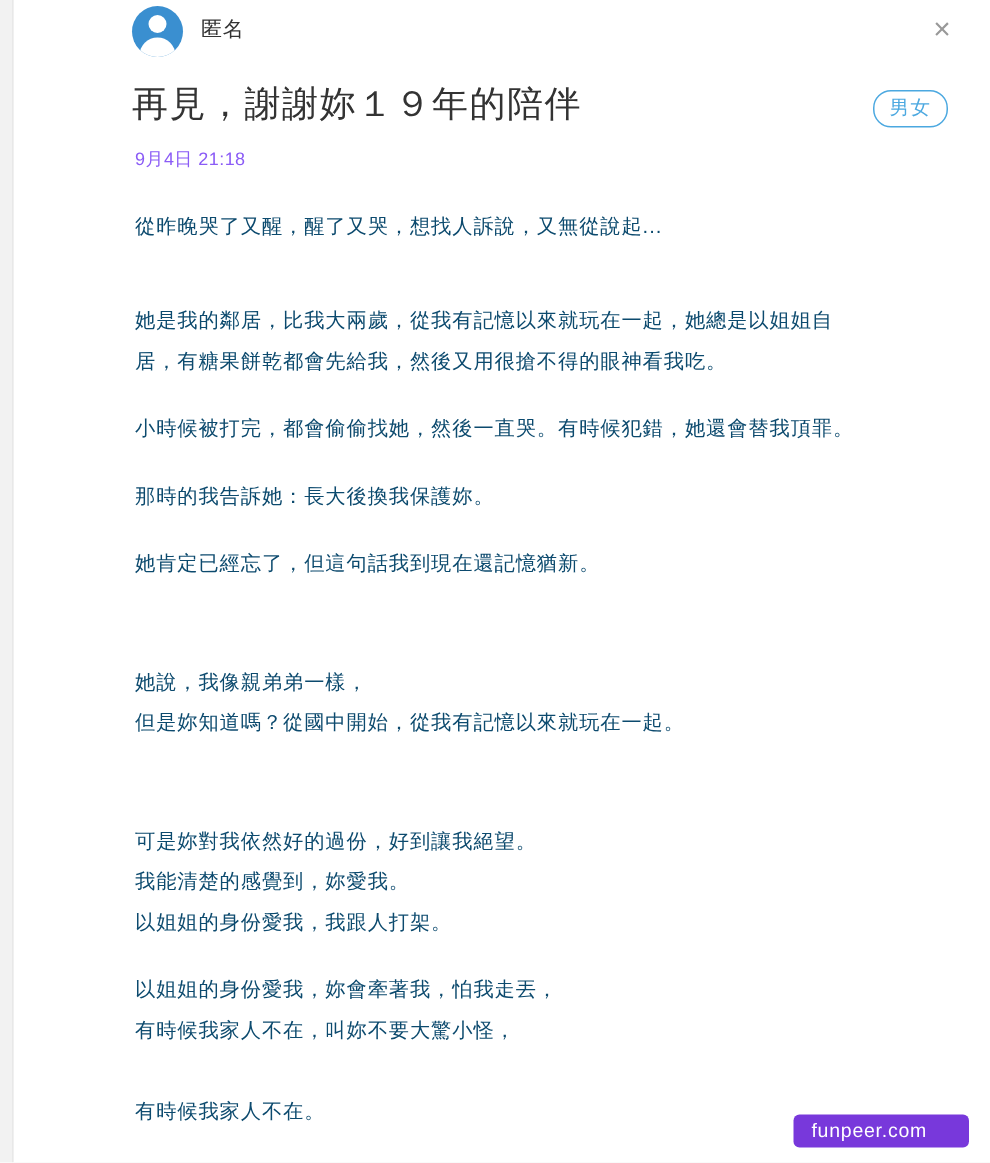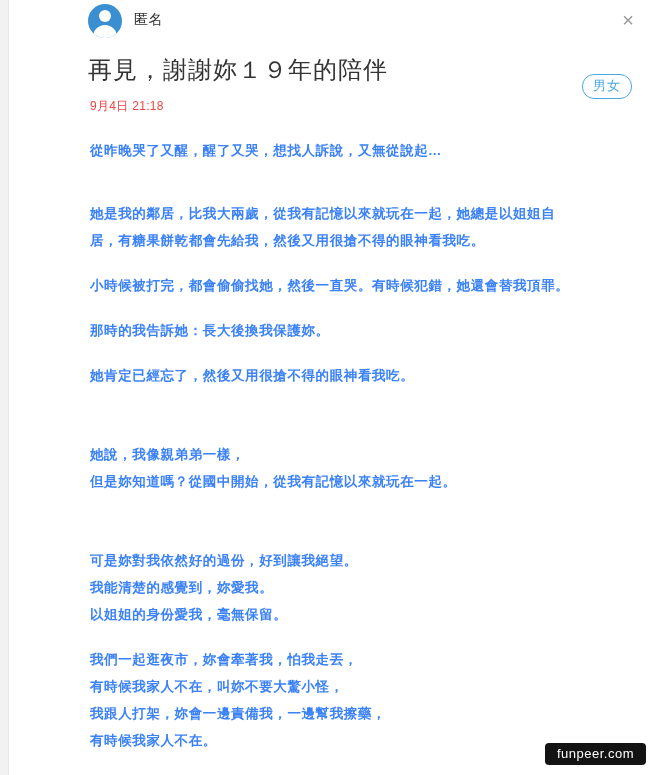--- a/index.html
+++ b/index.html
@@ -99,61 +99,60 @@
     font-size: 24px;
     color: #333333;
     font-weight: normal;
     letter-spacing: 1px;
     line-height: 1.35;
     margin: 0;
   }
   .tag-badge {
     position: absolute;
     right: 28px;
-    top: 20px;
+    top: 6px;
     border: 1px solid #4ba8e0;
     color: #4ba8e0;
     border-radius: 12px;
     font-size: 13px;
     padding: 2px 10px 3px 10px;
     background: #ffffff;
     letter-spacing: 1px;
     cursor: pointer;
   }
   .timestamp {
     padding-left: 90px;
     margin-top: 12px;
     font-size: 12px;
-    color: #ef4444;
+    color: #8b5cf6;
     letter-spacing: 0.3px;
   }
   .content {
     padding-left: 90px;
     padding-right: 40px;
     margin-top: 22px;
   }
   .para {
     font-size: 13.5px;
-    color: #3b82f6;
+    color: #0c4a6e;
     line-height: 2.0;
     letter-spacing: 0.6px;
     margin: 0;
-    font-weight: bold;
   }
   .gap-s { height: 18px; }
   .gap-m { height: 36px; }
   .gap-l { height: 52px; }
   .watermark {
     position: absolute;
     right: 14px;
     bottom: 10px;
-    background: #000000;
+    background: #6d28d9;
     color: #ffffff;
     font-size: 13px;
-    padding: 3px 12px 4px 12px;
+    padding: 3px 28px 4px 12px;
     border-radius: 4px;
     letter-spacing: 0.5px;
     opacity: 0.92;
   }
 </style>
 </head>
 <body>
 
 <div class="page">
 
@@ -177,23 +176,23 @@
 
   <div class="content">
       <p class="para"><span>從昨晚哭了又醒，醒了又哭，想找人訴說，又無從說起...</span></p>
       <div class="gap-m"></div>
       <p class="para"><span>她是我的鄰居，比我大兩歲，從我有記憶以來就玩在一起，她總是以姐姐自</span><br><span>居，有糖果餅乾都會先給我，然後又用很搶不得的眼神看我吃。</span></p>
       <div class="gap-s"></div>
       <p class="para"><span>小時候被打完，都會偷偷找她，然後一直哭。有時候犯錯，她還會替我頂罪。</span></p>
       <div class="gap-s"></div>
       <p class="para"><span>那時的我告訴她：長大後換我保護妳。</span></p>
       <div class="gap-s"></div>
-      <p class="para"><span>她肯定已經忘了，然後又用很搶不得的眼神看我吃。</span></p>
+      <p class="para"><span>她肯定已經忘了，但這句話我到現在還記憶猶新。</span></p>
       <div class="gap-l"></div>
       <p class="para"><span>她說，我像親弟弟一樣，</span><br><span>但是妳知道嗎？從國中開始，從我有記憶以來就玩在一起。</span></p>
       <div class="gap-l"></div>
-      <p class="para"><span>可是妳對我依然好的過份，好到讓我絕望。</span><br><span>我能清楚的感覺到，妳愛我。</span><br><span>以姐姐的身份愛我，毫無保留。</span></p>
+      <p class="para"><span>可是妳對我依然好的過份，好到讓我絕望。</span><br><span>我能清楚的感覺到，妳愛我。</span><br><span>以姐姐的身份愛我，我跟人打架。</span></p>
       <div class="gap-s"></div>
-      <p class="para"><span>我們一起逛夜市，妳會牽著我，怕我走丟，</span><br><span>有時候我家人不在，叫妳不要大驚小怪，</span><br><span>我跟人打架，妳會一邊責備我，一邊幫我擦藥，</span><br><span>有時候我家人不在。</span><br></p>
+      <p class="para"><span>以姐姐的身份愛我，妳會牽著我，怕我走丟，</span><br><span>有時候我家人不在，叫妳不要大驚小怪，</span><br><br><span>有時候我家人不在。</span><br></p>
     </div>
 
   <div class="watermark">funpeer.com</div>
 </div>
 
 </body></html>

